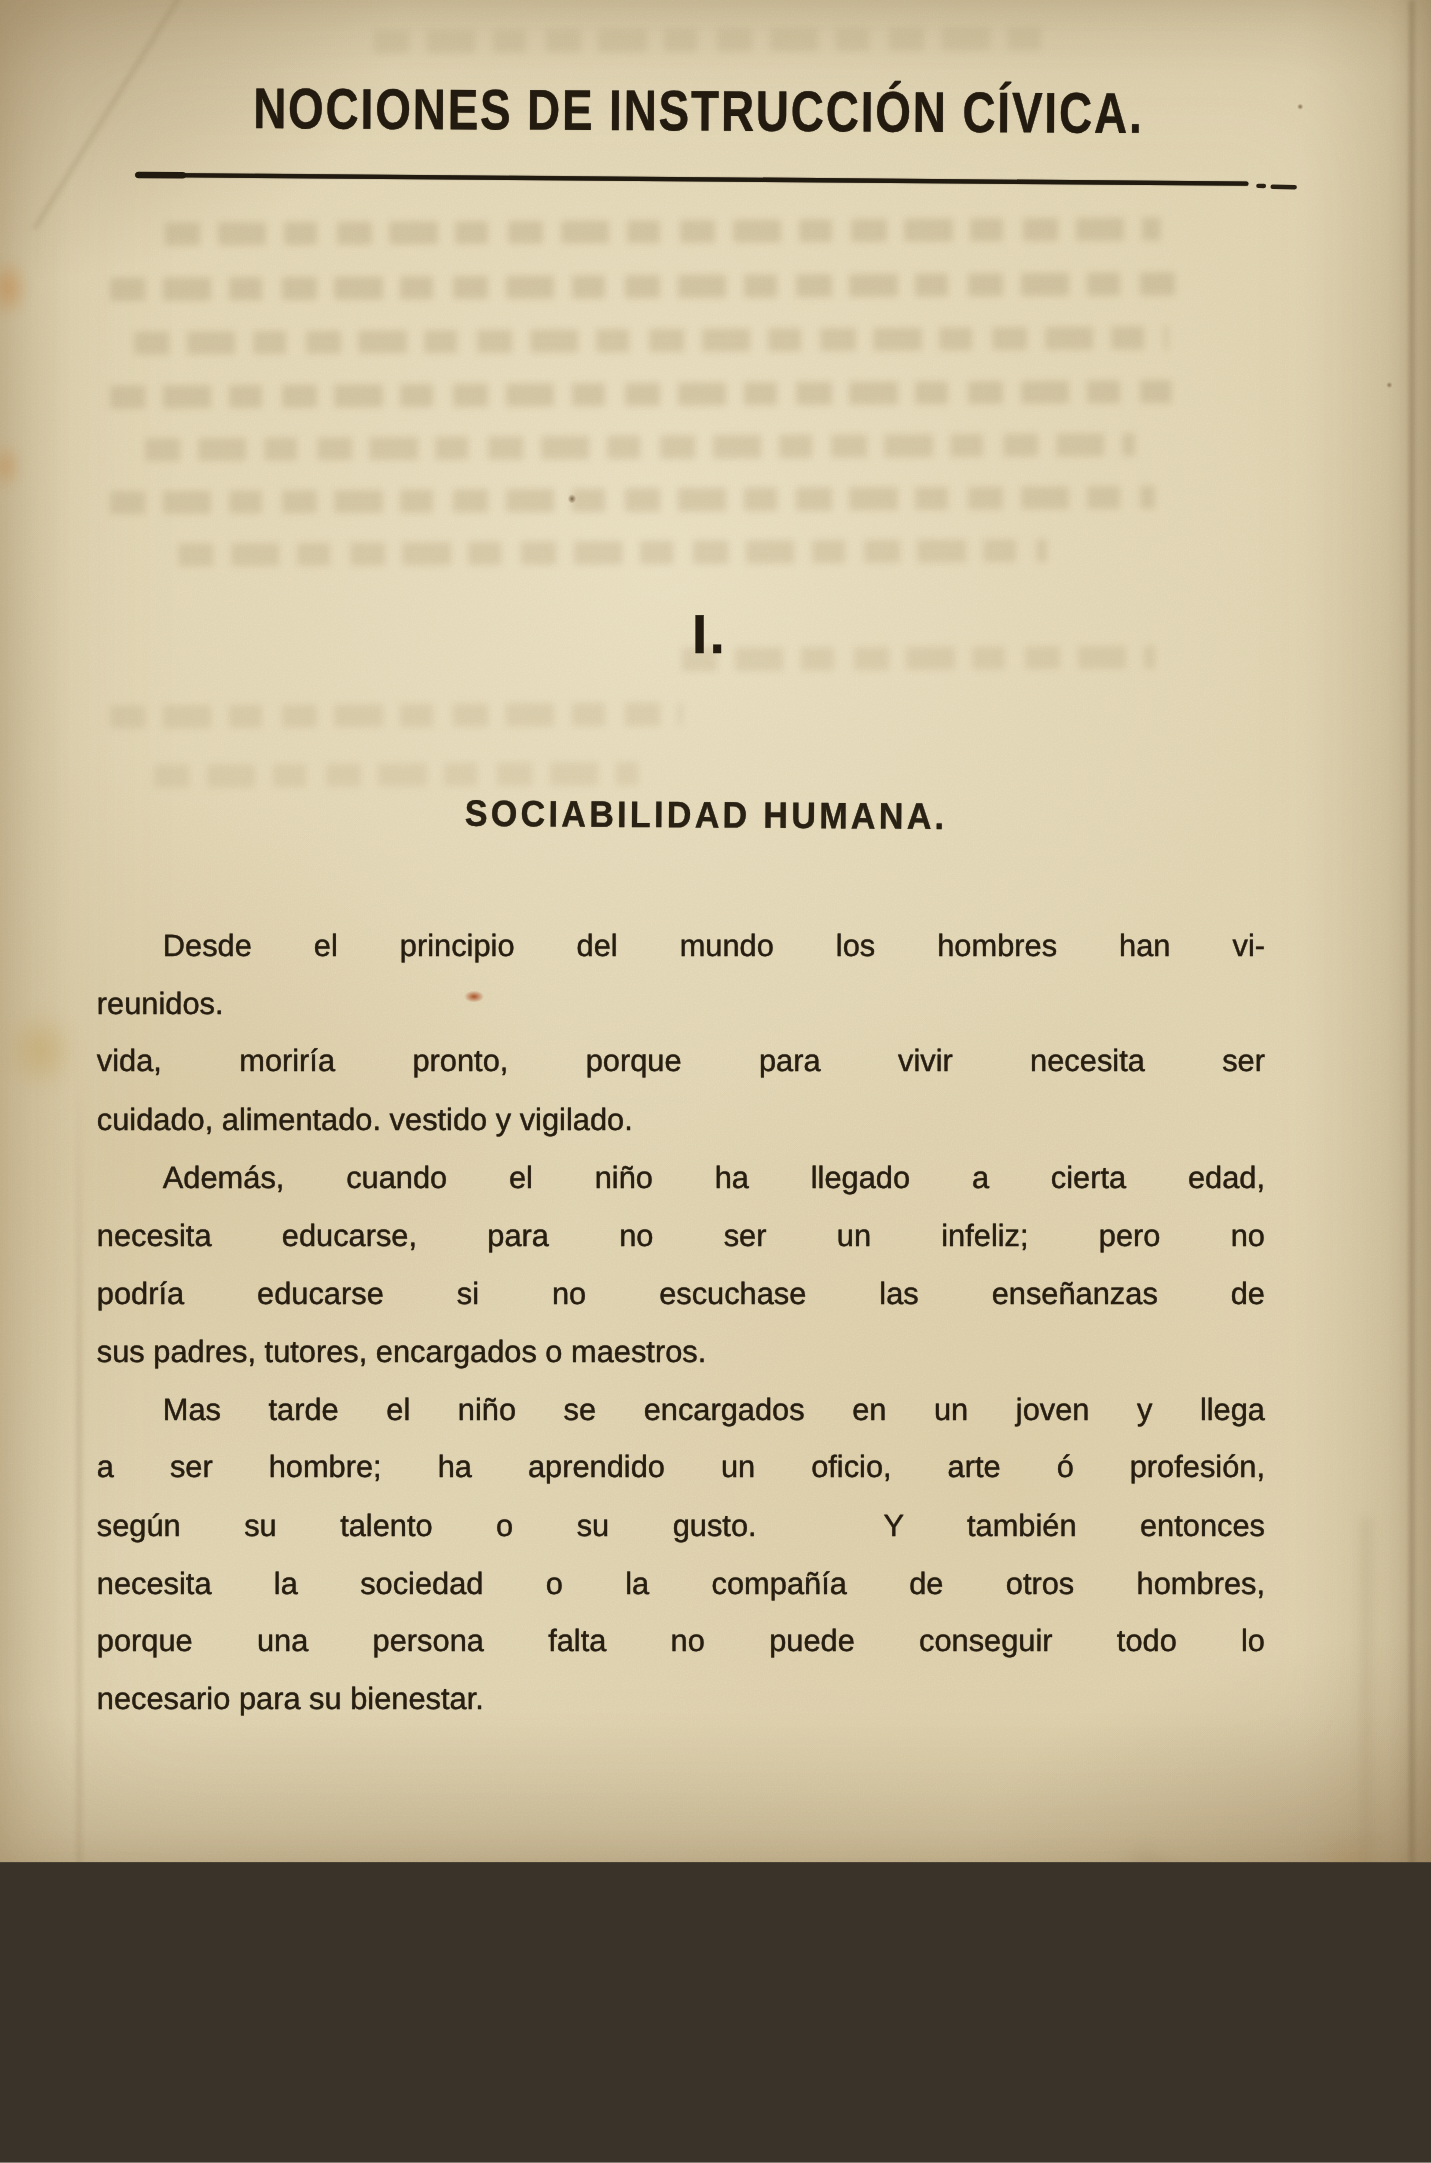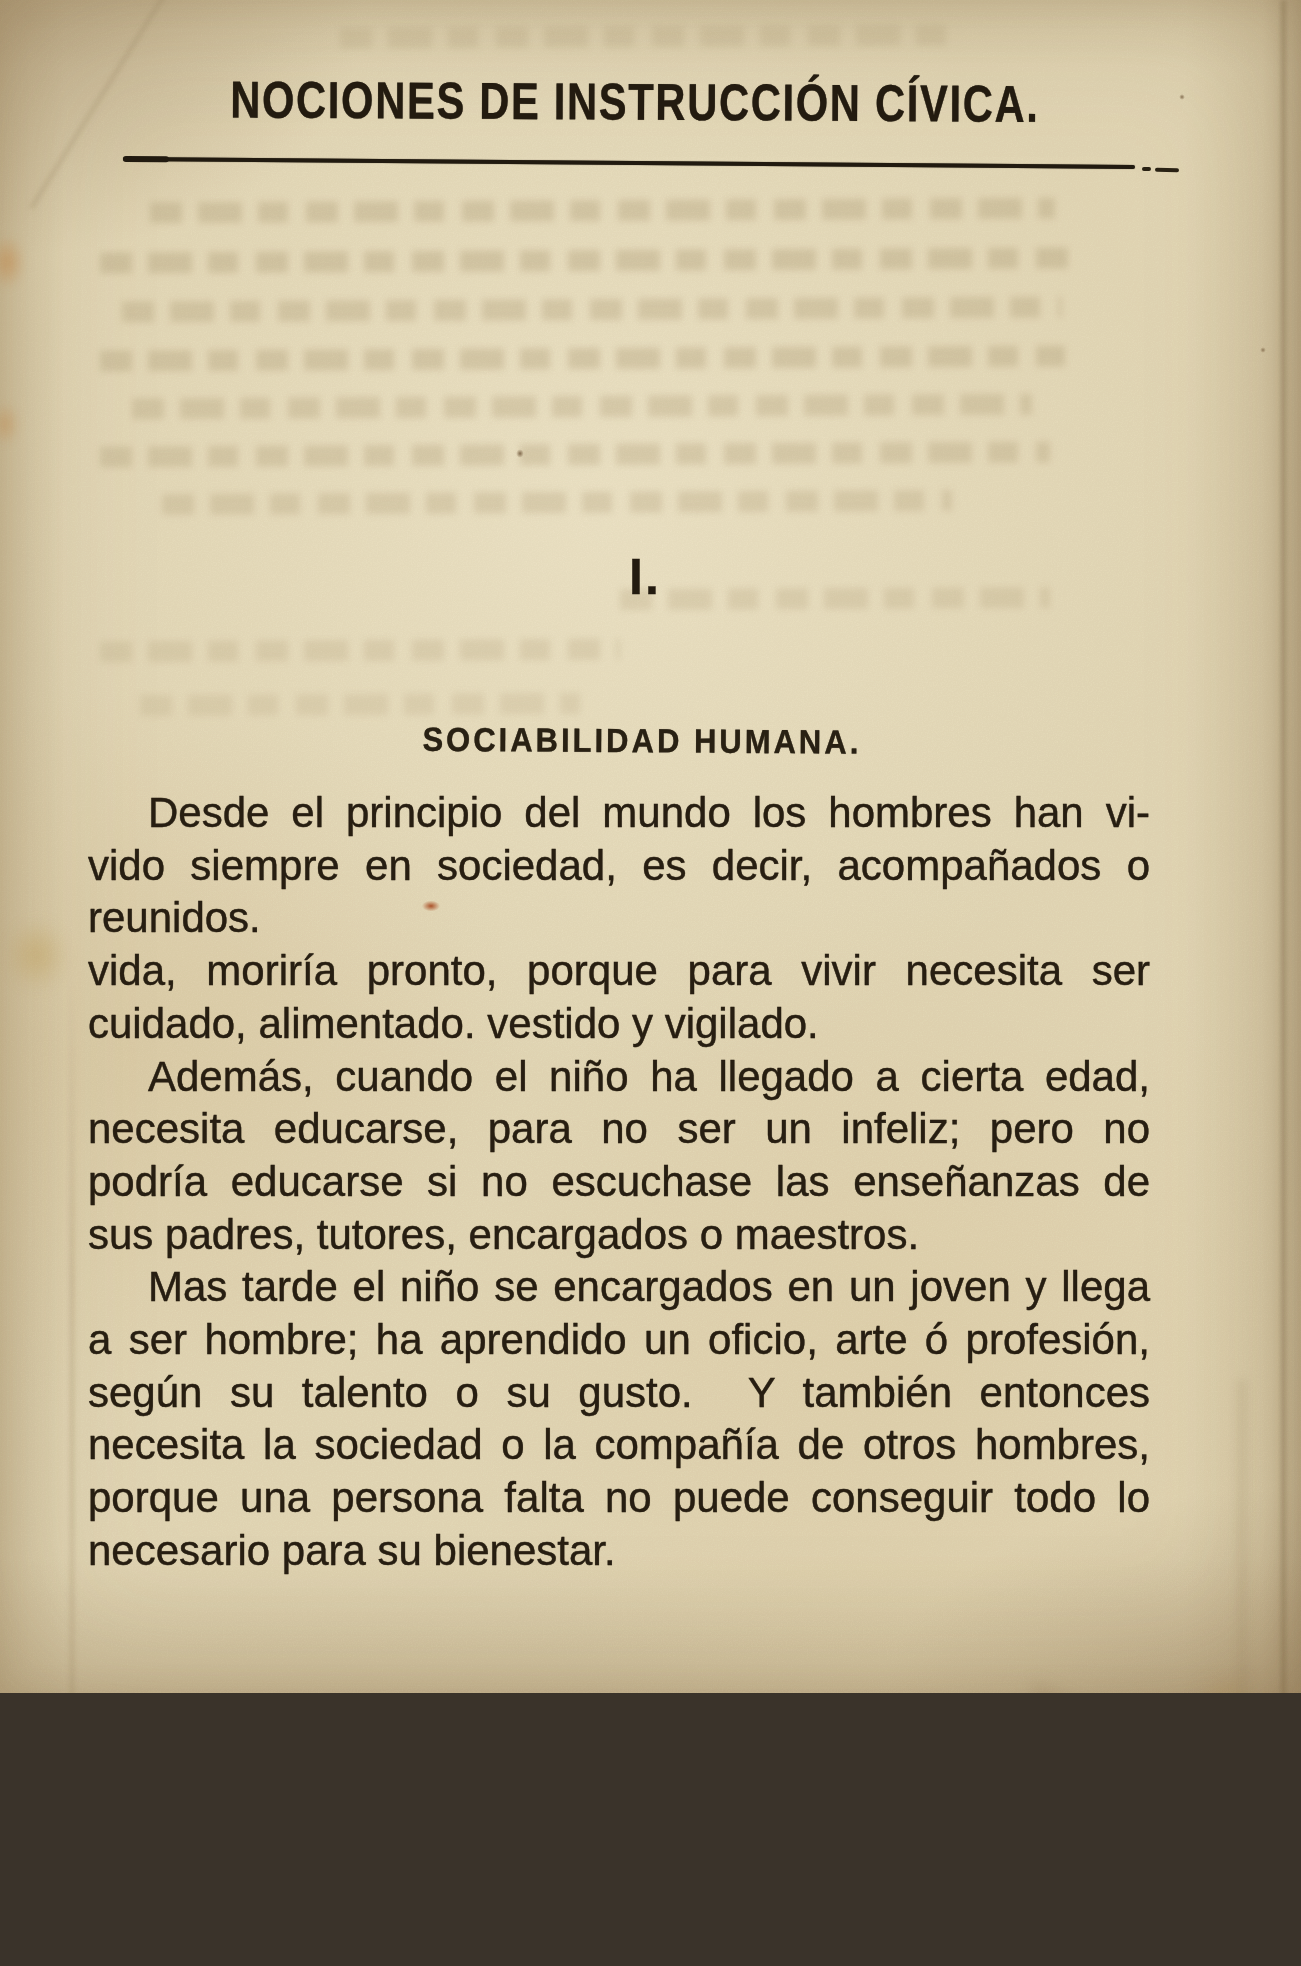--- a/index.html
+++ b/index.html
@@ -91,23 +91,23 @@
     letter-spacing: 3px;
     white-space: nowrap;
     margin: 0;
     color: #2a2214;
     -webkit-text-stroke: 0.25px #2a2214;
     text-shadow: 0 0 0.7px rgba(42,34,20,0.55);
   }
 
   .body-text {
     position: absolute;
-    left: 88px; top: 787px;
+    left: 88px; top: 834px;
     width: 1062px;
-    font-size: 42px;
+    font-size: 28px;
     line-height: 52.7px;
     color: #281f12;
     -webkit-text-stroke: 0.35px #281f12;
     text-shadow: 0 0 0.8px rgba(40,31,18,0.5);
   }
   .para { margin: 0; }
   .line { text-align: justify; text-align-last: justify; }
   .line.first { padding-left: 60px; }
   .line.last { text-align-last: left; }
 
@@ -163,21 +163,20 @@
   <div class="rule-end-mark"></div>
   <div class="rule-end-mark2"></div>
 
   <div class="chapter-numeral">I.</div>
 
   <h2 class="section-heading">SOCIABILIDAD HUMANA.</h2>
 
   <div class="body-text">
       <div class="para">
         <div class="line first">Desde el principio del mundo los hombres han vi-</div>
-        <div class="line">vido siempre en sociedad, es decir, acompañados o</div>
         <div class="line last">reunidos.</div>
       </div>
       <div class="para">
         <div class="line">vida, moriría pronto, porque para vivir necesita ser</div>
         <div class="line last">cuidado, alimentado. vestido y vigilado.</div>
       </div>
       <div class="para">
         <div class="line first">Además, cuando el niño ha llegado a cierta edad,</div>
         <div class="line">necesita educarse, para no ser un infeliz; pero no</div>
         <div class="line">podría educarse si no escuchase las enseñanzas de</div>

